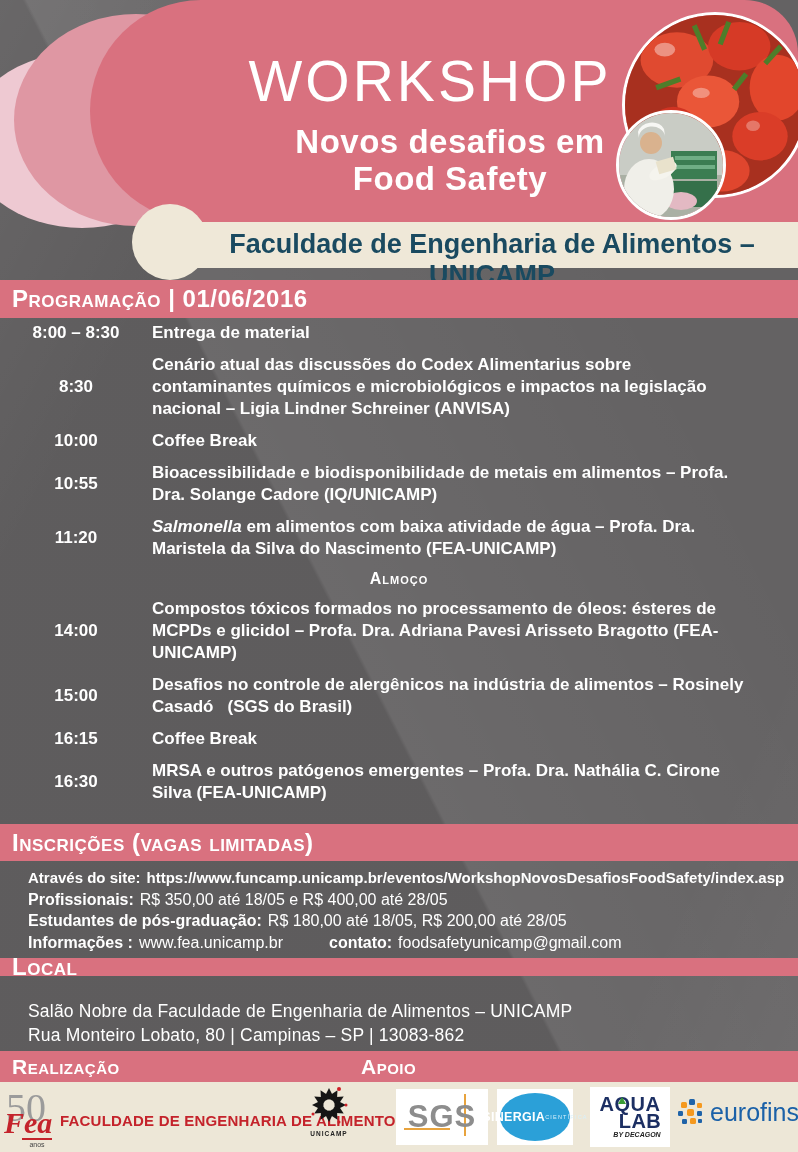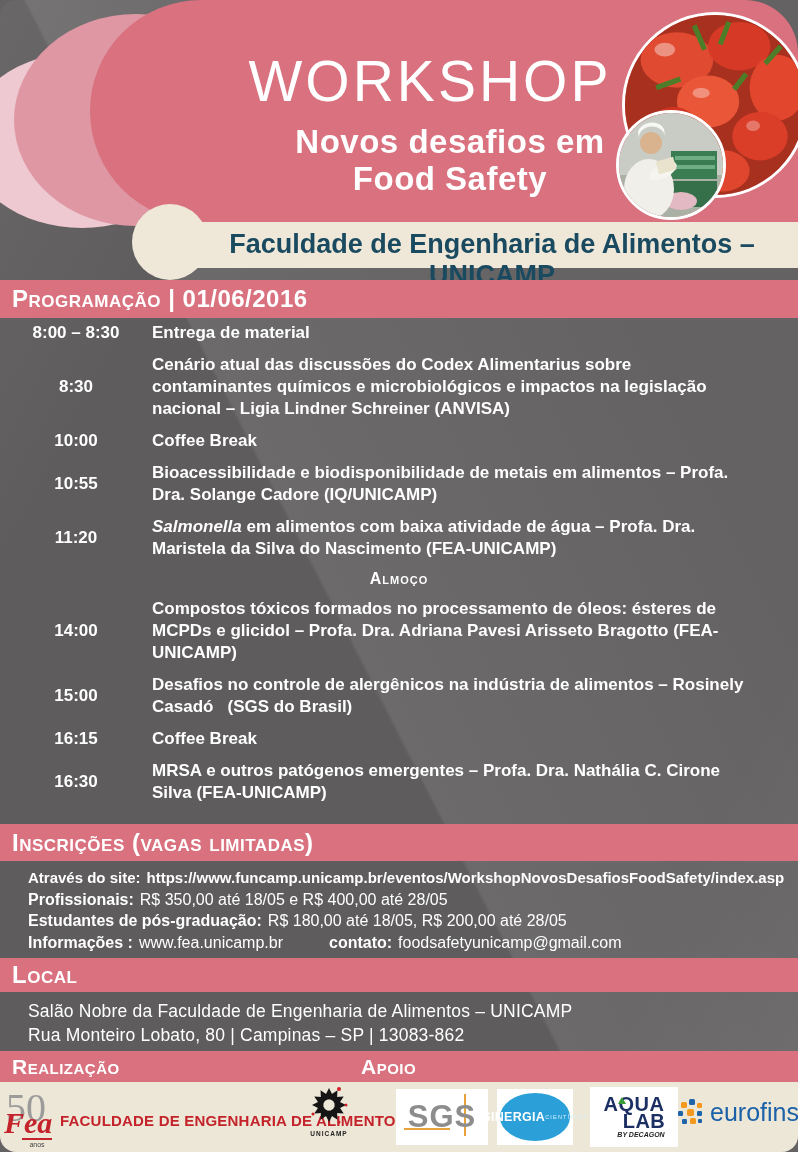--- a/index.html
+++ b/index.html
@@ -1,17 +1,17 @@
 <!DOCTYPE html>
 <html><head>
 <meta charset="utf-8">
 <style>
   html,body{margin:0;padding:0;background:#646263;}
   .poster{position:relative;width:798px;height:1152px;overflow:hidden;
-          background:#646263;font-family:"Liberation Sans",sans-serif;border-radius:16px;}
+          background:#646263;font-family:"Liberation Sans",sans-serif;}
   
   .diag1{position:absolute;inset:0;background:linear-gradient(118deg,rgba(255,255,255,.07) 0%,rgba(255,255,255,0) 22%);pointer-events:none;}
   .diag2{position:absolute;inset:0;background:linear-gradient(63deg,rgba(0,0,0,.06) 44%,rgba(255,255,255,.05) 44.3%,rgba(255,255,255,0) 78%);pointer-events:none;}
   .diag3{position:absolute;inset:0;background:linear-gradient(295deg,rgba(255,255,255,.05) 0%,rgba(255,255,255,0) 18%);pointer-events:none;}
 
   
   .ellipse{position:absolute;border-radius:50%;}
   .ell-light{left:-34px;top:52px;width:232px;height:176px;background:#eec9d2;}
   .ell-mid{left:14px;top:14px;width:244px;height:212px;background:#df97a3;}
   .pink-shape{position:absolute;left:90px;top:0;width:708px;height:222px;background:#d9717f;
@@ -28,21 +28,21 @@
   .photo-tom{left:622px;top:12px;width:180px;height:180px;}
   .photo-insp{left:616px;top:110px;width:104px;height:104px;}
   .photo svg{display:block;width:100%;height:100%;}
 
   
   .bar{position:absolute;left:0;right:0;background:#d9717f;color:#fff;}
   .bar .cap{position:absolute;left:12px;top:50%;transform:translateY(-50%);
        font-variant:small-caps;font-weight:700;font-size:24px;letter-spacing:.5px;}
   .bar-prog{top:280px;height:38px;}
   .bar-insc{top:824px;height:37px;}
-  .bar-local{top:958px;height:34px;}
+  .bar-local{top:958px;height:18px;}
   .bar-real{top:1051px;height:31px;}
   .bar-real .cap{font-size:21px;}
   .bar-real .cap2{position:absolute;left:361px;top:50%;transform:translateY(-50%);
        font-variant:small-caps;font-weight:700;font-size:21px;letter-spacing:.5px;}
 
   
   .schedule{position:absolute;left:0;top:322px;width:798px;color:#fff;}
   .srow{display:flex;align-items:center;margin-bottom:10px;}
   .stime{width:152px;text-align:center;font-weight:700;font-size:17px;line-height:22px;flex:none;}
   .sdesc{width:600px;font-weight:700;font-size:17px;line-height:22px;}
@@ -71,21 +71,21 @@
   .lbox{position:absolute;background:#fff;display:flex;align-items:center;justify-content:center;}
   .sgs-box{left:396px;top:7px;width:92px;height:56px;}
   .sgs-text{font-size:31px;font-weight:700;color:#8d8d8d;letter-spacing:1px;position:relative;z-index:1;}
   .sgs-h{position:absolute;left:8px;bottom:15px;width:46px;height:2px;background:#e8a33d;}
   .sgs-v{position:absolute;left:68px;top:5px;width:2px;height:42px;background:#e8a33d;}
   .sin-box{left:497px;top:7px;width:76px;height:56px;}
   .sin-oval{width:70px;height:48px;border-radius:50%;background:#2ba0d8;color:#fff;text-align:center;
        display:flex;flex-direction:row;align-items:center;justify-content:center;}
   .sin-name{font-weight:700;font-size:12.5px;letter-spacing:.3px;}
   .sin-sub{font-size:5.5px;letter-spacing:1.2px;color:#d8f0fb;}
-  .aqua-box{left:590px;top:5px;width:88px;height:60px;flex-direction:column;}
+  .aqua-box{left:590px;top:5px;width:80px;height:60px;flex-direction:column;}
   .aqua-l1{font-weight:700;font-size:20px;line-height:17px;color:#1c2f63;letter-spacing:.5px;}
   .aqua-l2{font-weight:700;font-size:20px;line-height:17px;color:#1c2f63;margin-left:20px;letter-spacing:.5px;}
   .aqua-sub{font-size:7px;font-weight:700;font-style:italic;color:#222;margin-left:14px;margin-top:1px;}
   .aqua-leaf{position:absolute;left:28px;top:10px;width:0;height:0;border-left:4px solid transparent;
        border-right:4px solid transparent;border-bottom:7px solid #3a9c35;}
   .euro{position:absolute;left:676px;top:16px;display:flex;}
   .euro-name{font-size:25px;color:#1b61a8;margin-left:4px;}
 </style>
 </head>
 <body>

